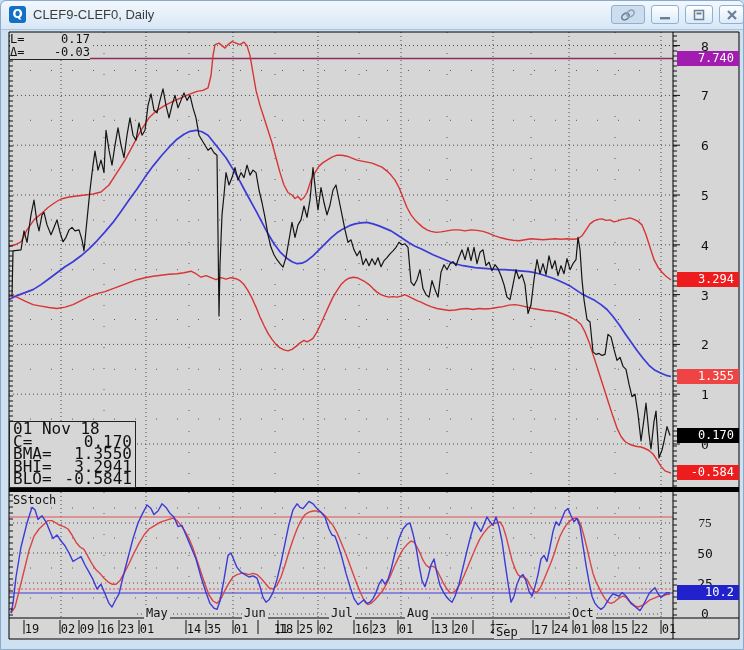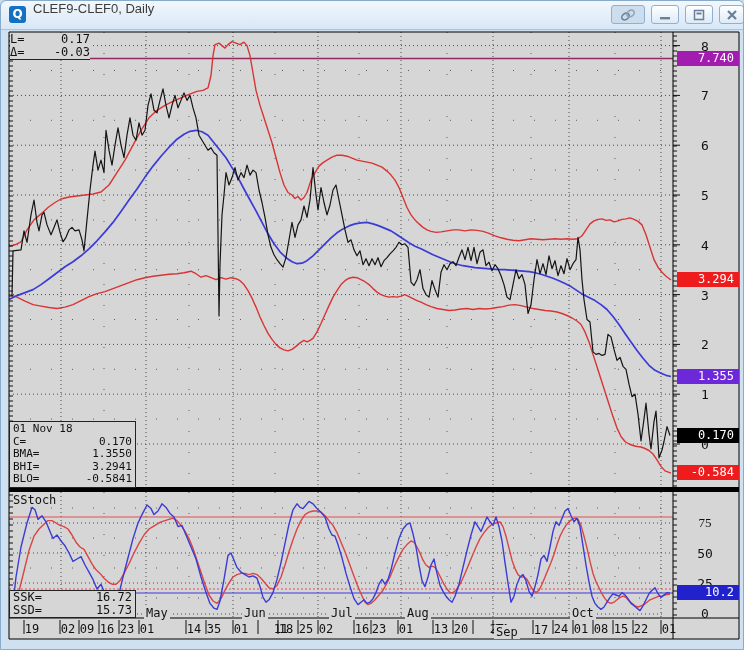--- a/index.html
+++ b/index.html
@@ -4,36 +4,36 @@
 <style>
   html,body{margin:0;padding:0;background:#c8dcee;}
   #win{position:relative;width:744px;height:650px;background:#cfe0f0;border:1px solid #88aacb;
        border-radius:6px 6px 0 0;box-sizing:border-box;overflow:hidden;
        font-family:"DejaVu Sans Mono",monospace;}
   #titlebar{position:absolute;left:0;top:0;width:744px;height:28px;
        background:linear-gradient(#f2f7fc,#d8e7f6);border-bottom:1px solid #aac4dd;
        border-radius:6px 6px 0 0;z-index:5;}
   #appicon{position:absolute;left:8px;top:5px;width:17px;height:17px;background:#1271c4;
        border-radius:3px;color:#fff;font:bold 12px/17px "DejaVu Sans",sans-serif;text-align:center;}
-  #wintitle{position:absolute;left:32px;top:0;font:13px "Liberation Sans",sans-serif;color:#3c3c3c;}
+  #wintitle{position:absolute;left:32px;top:6px;font:13px "Liberation Sans",sans-serif;color:#3c3c3c;}
   .winbtn{position:absolute;top:4px;height:19px;border:1px solid #8fb0d2;border-radius:3px;
        background:linear-gradient(#feffff,#dcebf8);box-sizing:border-box;text-align:center;cursor:default;}
   .winbtn svg{display:block;margin:3px auto 0 auto;}
   #btn-link{left:610px;width:34px;background:#ccdded;}
   #btn-min{left:650px;width:28px;}
   #btn-restore{left:684px;width:28px;}
   #btn-close{left:718px;width:25px;}
   #chartbg{position:absolute;left:8px;top:31px;width:730px;height:607px;background:#d6d6d6;z-index:0;}
   #chart-svg{position:absolute;left:0;top:0;z-index:1;}
   .ovl{position:absolute;z-index:2;color:#111;}
   .row2{display:flex;justify-content:space-between;}
   #lblock{left:9px;top:32px;width:80px;height:26px;background:#d6d6d6;border-bottom:1px solid #222;
        font-size:12px;line-height:13px;}
   #infobox{left:8px;top:420px;width:127px;height:67px;background:#d6d6d6;border:1px solid #222;
-       box-sizing:border-box;font-size:11px;line-height:12.6px;padding:1px 3px;}
+       box-sizing:border-box;font-size:16px;line-height:12.6px;padding:1px 3px;}
   #sskbox{left:8px;top:589px;width:127px;height:28px;background:#d6d6d6;border:1px solid #222;
        box-sizing:border-box;font-size:12px;line-height:12.5px;padding:0 3px;}
   #sstoch-label{left:12px;top:492px;font-size:12px;}
   .axnum{position:absolute;left:684px;width:40px;text-align:center;font-size:13px;color:#111;
        transform:translateY(-50%);z-index:2;}
   .tag{position:absolute;left:676px;width:62px;height:15px;font-size:12px;line-height:15px;
        color:#fff;text-align:right;padding-right:5px;box-sizing:border-box;z-index:3;}
   .datelbl{position:absolute;transform:translateX(-50%);font-size:12px;color:#111;z-index:2;}
   .monthlbl{position:absolute;font-size:12px;color:#111;background:#d6d6d6;padding:0 2px;z-index:2;}
   #daterow{position:absolute;left:0;top:618px;width:744px;height:20px;z-index:2;}
@@ -437,48 +437,38 @@
         <span>BHI=</span>
         <span>3.2941</span>
       </div>
     <div class="row2">
         <span>BLO=</span>
         <span>-0.5841</span>
       </div>
   </div>
 
   <div class="ovl" id="sstoch-label">SStoch</div>
-  <div class="ovl" id="sskbox">
-    <div class="row2">
-        <span>SSK=</span>
-        <span>16.72</span>
-      </div>
-    <div class="row2">
-        <span>SSD=</span>
-        <span>15.73</span>
-      </div>
-  </div>
 
   <div id="axis-labels">
       <div class="axnum" style="top: 44.6px;">8</div>
       <div class="axnum" style="top: 94.4px;">7</div>
       <div class="axnum" style="top: 144.2px;">6</div>
       <div class="axnum" style="top: 194px;">5</div>
       <div class="axnum" style="top: 243.8px;">4</div>
       <div class="axnum" style="top: 293.6px;">3</div>
       <div class="axnum" style="top: 343.4px;">2</div>
       <div class="axnum" style="top: 393.2px;">1</div>
       <div class="axnum" style="top: 443px;">0</div>
       <div class="axnum" style="top: 522px; font-family: Liberation Serif, serif;">75</div>
       <div class="axnum" style="top: 552px;">50</div>
       <div class="axnum" style="top: 582px;">25</div>
       <div class="axnum" style="top: 612px;">0</div>
       <div class="tag" style="top: 49.548px; background: #a21caf;">7.740</div>
       <div class="tag" style="top: 270.959px; background: rgb(238, 28, 28);">3.294</div>
-      <div class="tag" style="top: 367.521px; background: #6d28d9;">1.355</div>
+      <div class="tag" style="top: 367.521px; background: #ef4444;">1.355</div>
       <div class="tag" style="top: 426.534px; background: rgb(0, 0, 0);">0.170</div>
       <div class="tag" style="top: 464.083px; background: rgb(238, 28, 28);">-0.584</div>
       <div class="tag" style="top: 583.96px; background: rgb(34, 34, 204);">10.2</div>
     </div>
   <div id="daterow">
       <span class="datelbl" style="left: 31px; top: 3px;">19</span>
       <span class="datelbl" style="left: 67px; top: 3px;">02</span>
       <span class="datelbl" style="left: 86px; top: 3px;">09</span>
       <span class="datelbl" style="left: 106px; top: 3px;">16</span>
       <span class="datelbl" style="left: 126px; top: 3px;">23</span>

